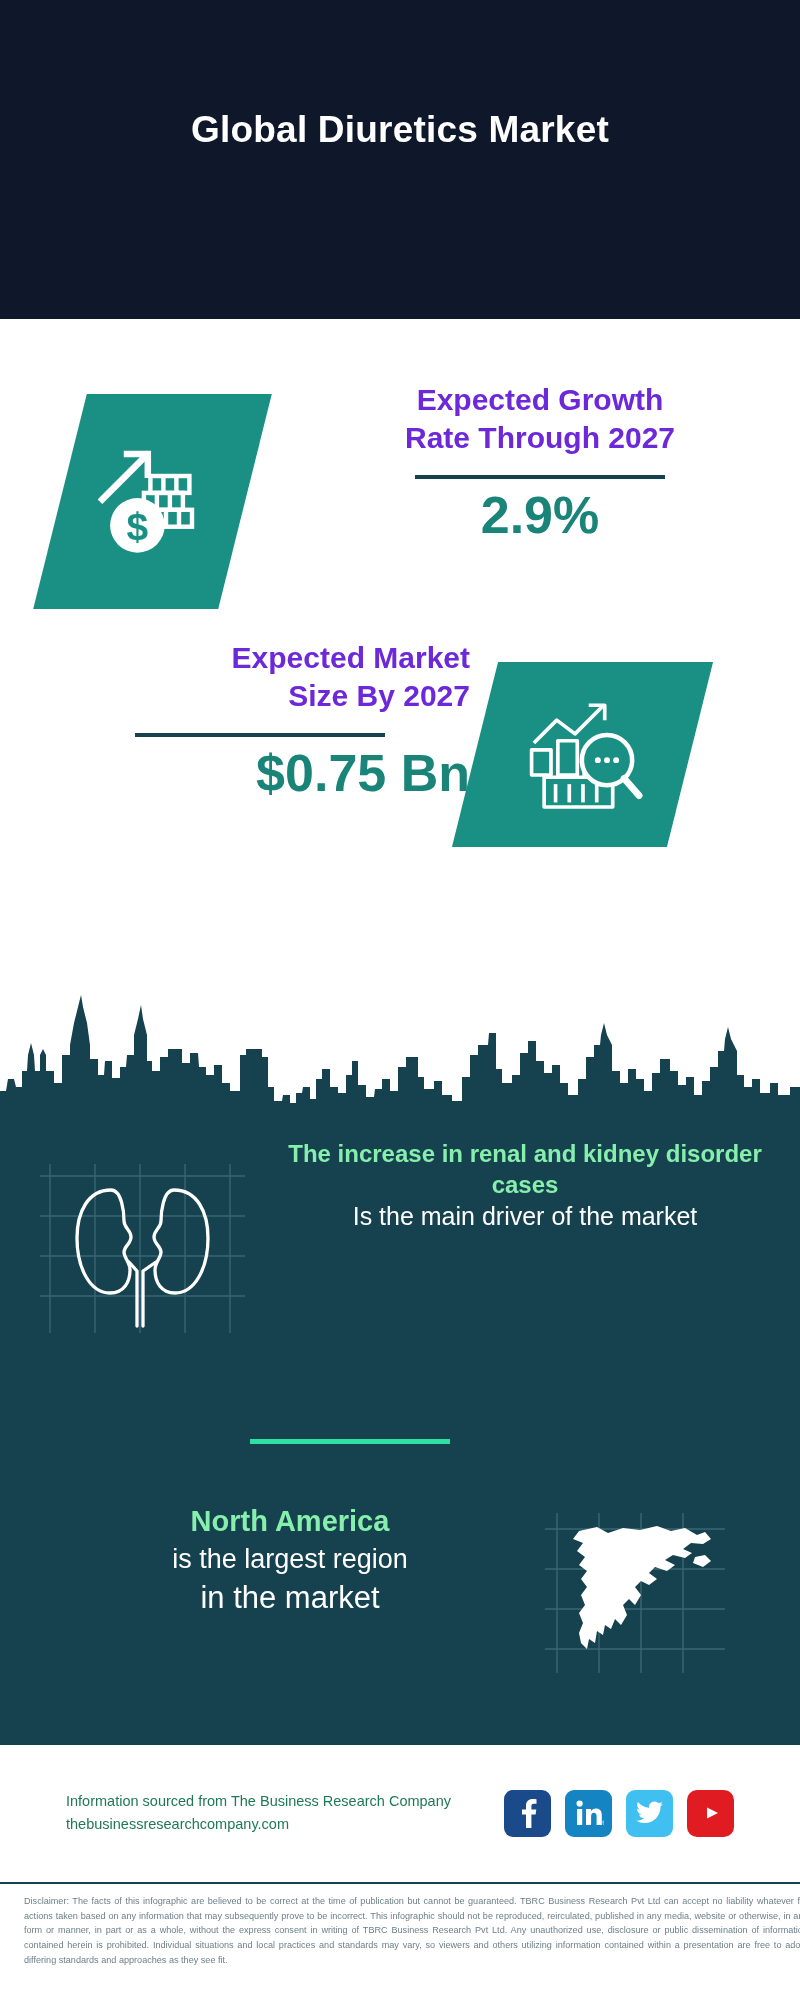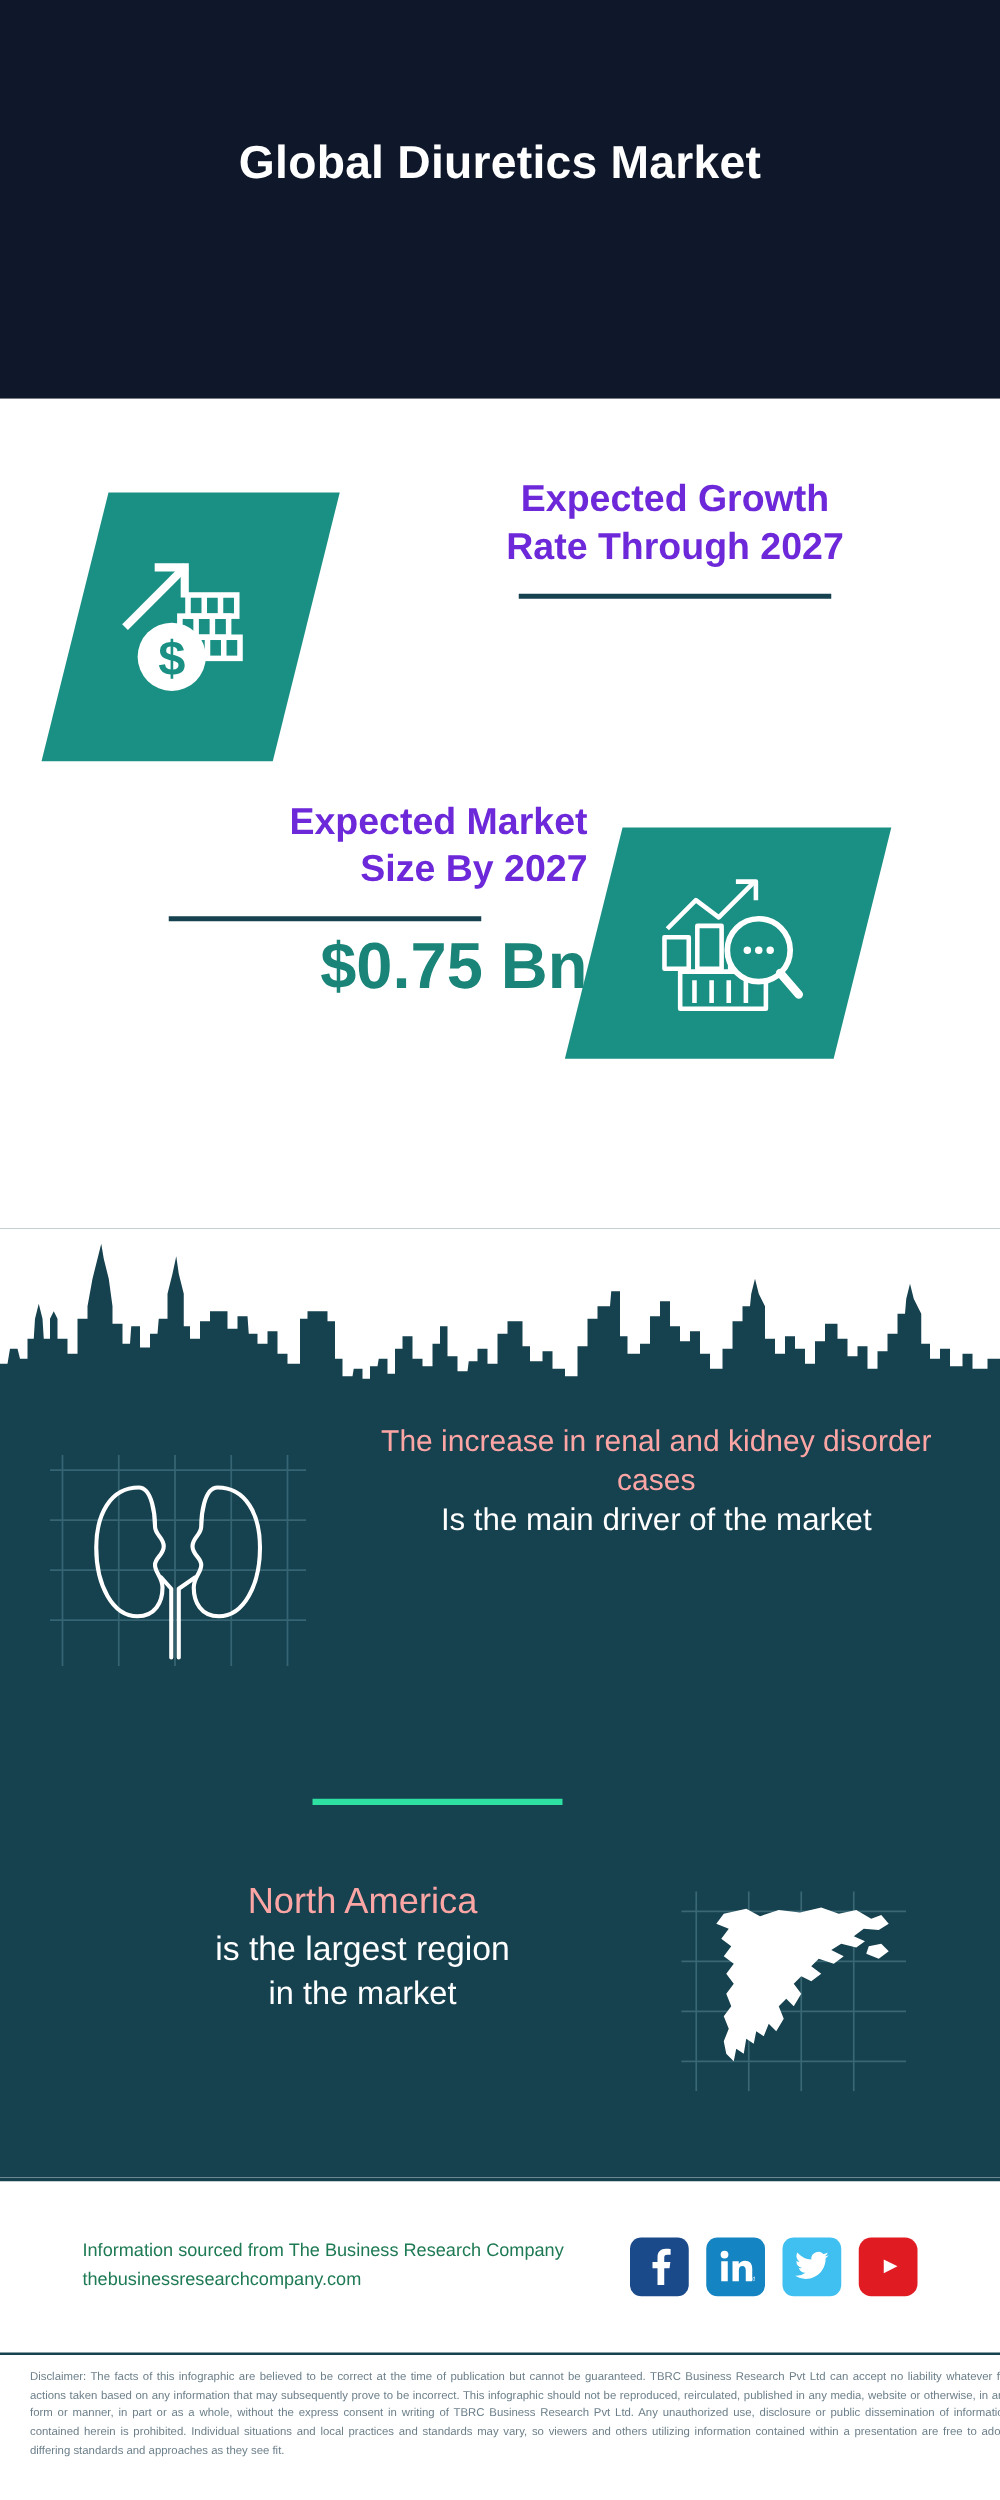--- a/index.html
+++ b/index.html
@@ -81,21 +81,21 @@
   .driver{
     position:absolute;left:0;top:155px;width:800px;height:260px;
   }
   .driver-icon{
     position:absolute;left:40px;top:20px;width:205px;height:175px;
   }
   .driver-text{
     position:absolute;left:275px;top:0px;width:500px;text-align:center;
   }
   .hl-green{
-    color:#fca5a5;font-size:24px;font-weight:normal;line-height:1.3;
+    color:#86efac;font-size:24px;font-weight:bold;line-height:1.3;
   }
   .hl-white{
     color:#ffffff;font-size:25px;font-weight:normal;line-height:1.35;
   }
 
   .divider-green{
     position:absolute;left:250px;top:456px;width:200px;height:5px;
     background:#2fe0a3;
   }
 
@@ -174,20 +174,21 @@
             <line x1="70" y1="56" x2="70" y2="69"></line>
           </g>
           <circle cx="38" cy="68" r="21" fill="#ffffff"></circle>
           <text x="38" y="79" font-family="Liberation Sans, sans-serif" font-size="30" font-weight="bold" fill="#1a9084" text-anchor="middle">$</text>
         </svg>
       </div>
       <div class="growth-text">
         <div class="kpi-label">Expected Growth</div>
         <div class="kpi-label">Rate Through 2027</div>
         <div class="kpi-rule"></div>
+        <div class="kpi-value">2.9%</div>
       </div>
     </div>
 
     <div class="block-size">
       <div class="size-text">
         <div class="kpi-label">Expected Market</div>
         <div class="kpi-label">Size By 2027</div>
         <div class="kpi-rule"></div>
         <div class="kpi-value">$0.75 Bn</div>
       </div>
@@ -250,21 +251,21 @@
         <div class="hl-white">Is the main driver of the market</div>
       </div>
     </div>
 
     <div class="divider-green"></div>
 
     <div class="region">
       <div class="region-text">
         <div class="hl-green" style="font-size:29px;">North America</div>
         <div class="hl-white" style="font-size:27px;">is the largest region</div>
-        <div class="hl-white" style="font-size:26px;">in the market</div>
+        <div class="hl-white" style="font-size:31px;">in the market</div>
       </div>
       <svg class="region-map" viewBox="0 0 180 160">
         <g stroke="#3d6c78" stroke-width="1.4" opacity="0.9">
           <line x1="12" y1="0" x2="12" y2="160"></line>
             <line x1="54" y1="0" x2="54" y2="160"></line>
           <line x1="96" y1="0" x2="96" y2="160"></line>
             <line x1="138" y1="0" x2="138" y2="160"></line>
           <line x1="0" y1="16" x2="180" y2="16"></line>
             <line x1="0" y1="56" x2="180" y2="56"></line>
           <line x1="0" y1="96" x2="180" y2="96"></line>

